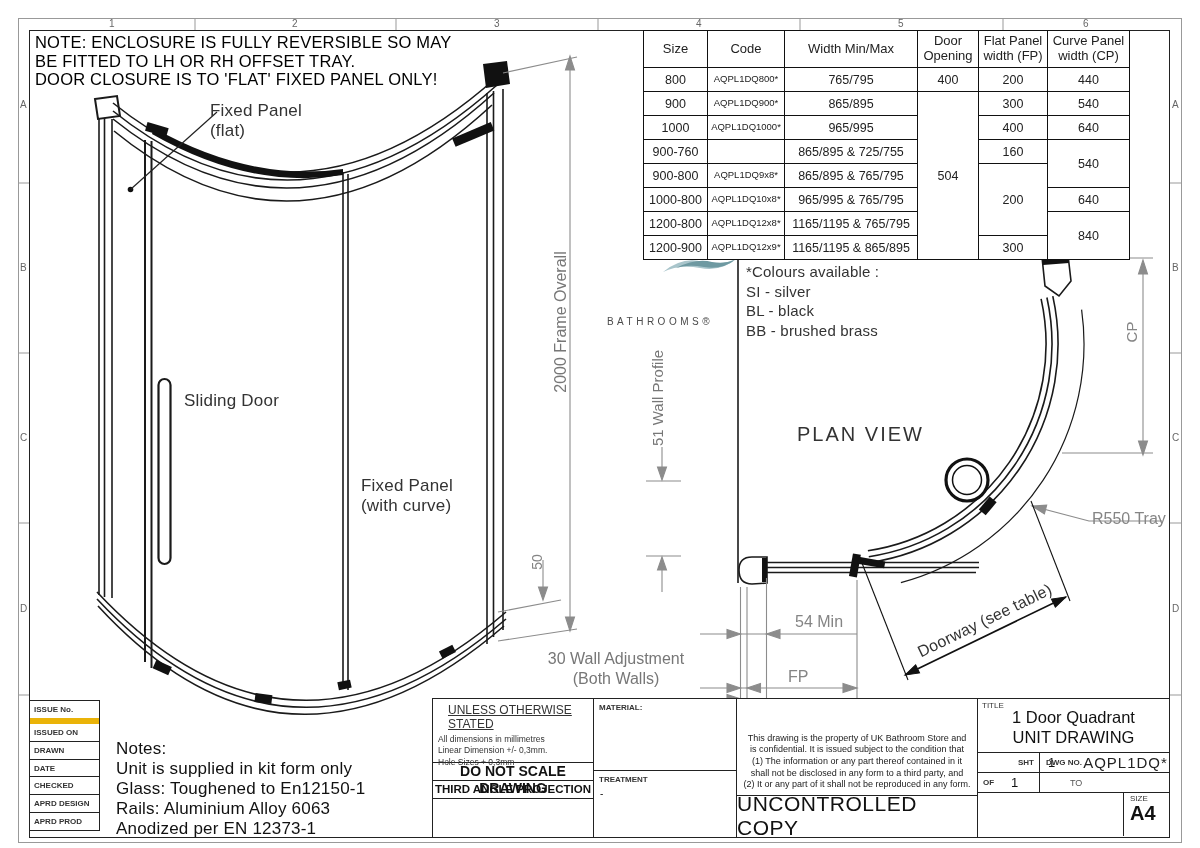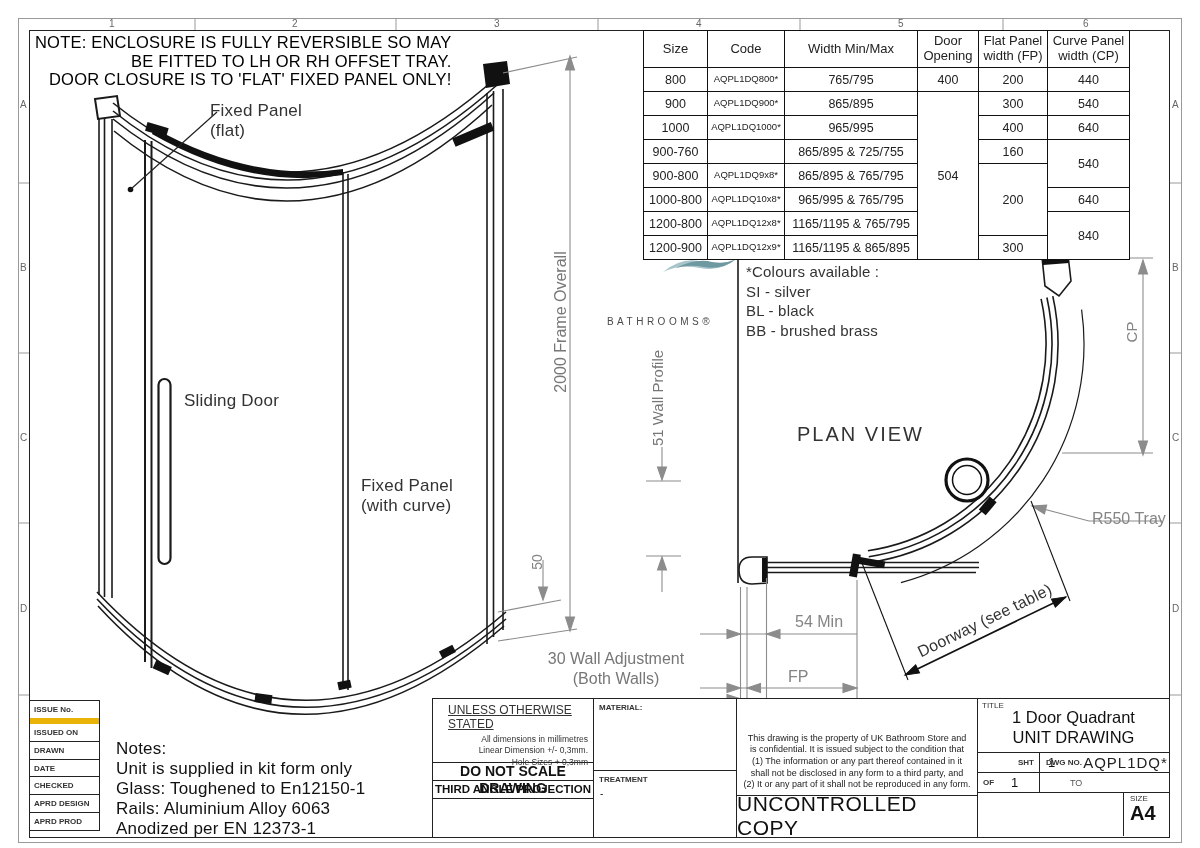--- a/index.html
+++ b/index.html
@@ -1,19 +1,19 @@
 <!DOCTYPE html>
 <html><head>
 <meta charset="utf-8">
 <style>
   html,body{margin:0;padding:0;background:#e8e8e8;}
   #sheet{position:relative;width:1200px;height:848px;background:#fff;overflow:hidden;
          font-family:"Liberation Sans",sans-serif;color:#111;}
   .abs{position:absolute;}
-  .pre{white-space:pre-line;text-align:right;}
+  .pre{white-space:pre-line;}
   .lbl{position:absolute;color:#333;font-size:17px;line-height:1.15;letter-spacing:.2px;white-space:pre-line;}
   .dimlbl{position:absolute;color:#858585;font-size:15px;white-space:nowrap;}
   .rot{transform:translate(-50%,-50%) rotate(-90deg);transform-origin:center;}
   .zone{position:absolute;color:#666;font-size:10px;}
   .frame{position:absolute;box-sizing:border-box;}
   .tb{position:absolute;box-sizing:border-box;border:1.5px solid #222;background:#fff;}
   
   #spec{position:absolute;left:643px;top:30px;border-collapse:collapse;table-layout:fixed;background:#fff;}
   #spec td,#spec th{border:1.6px solid #111;padding:0;text-align:center;vertical-align:middle;
         font-weight:normal;color:#222;font-size:12.5px;line-height:1.12;height:23px;overflow:hidden;}

